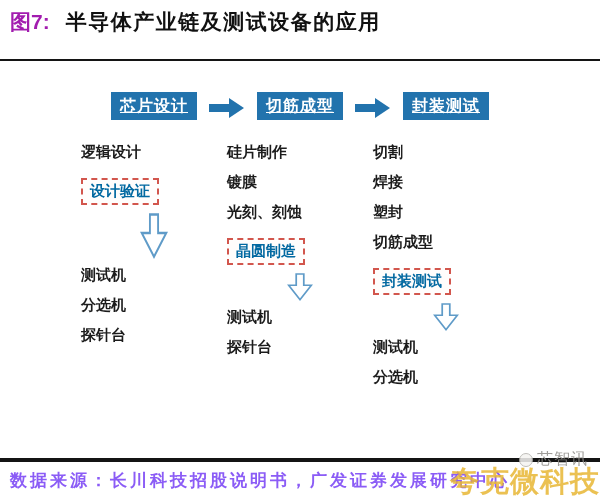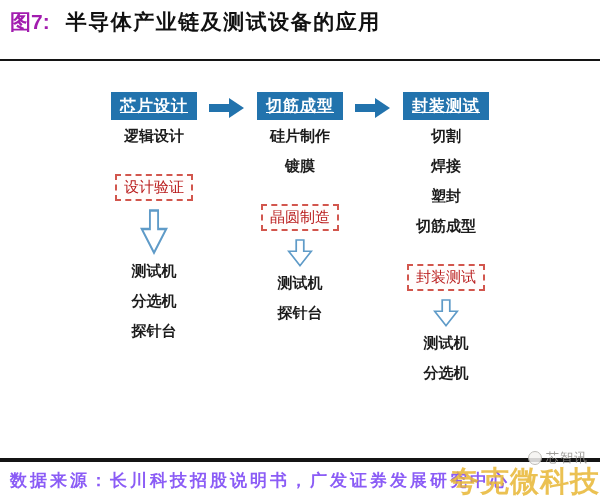--- a/index.html
+++ b/index.html
@@ -29,47 +29,47 @@
   .hdr-cell{width:146px;display:flex;justify-content:center;}
   .stage-box{
     background:#2273ad;color:#ffffff;
     font-size:16px;font-weight:bold;letter-spacing:1px;
     padding:5px 9px;line-height:18px;white-space:nowrap;text-decoration:underline;
   }
   .h-arrow{position:absolute;top:4px;}
   .h-arrow.a1{left:128px;}
   .h-arrow.a2{left:274px;}
   .cols{display:flex;width:438px;}
-  .col{width:146px;text-align:center;padding-top:8px;}
+  .col{width:146px;text-align:left;padding-top:24px;}
   .step,.equip{
     font-size:15px;font-weight:600;color:#1c1c1c;
     line-height:17px;margin-bottom:13px;white-space:nowrap;
   }
   .test-box{
     display:inline-block;
-    color:#b91c1c;font-size:15px;font-weight:normal;
+    color:#0369a1;font-size:15px;font-weight:bold;
     border:2px dashed #d2564d;
-    padding:3px 7px;margin:16px 0 6px 0;line-height:17px;white-space:nowrap;
+    padding:3px 7px;margin:4px 0 6px 0;line-height:17px;white-space:nowrap;
     background:#fffdfc;
   }
   .d-arrow{display:block;margin:2px auto 8px auto;}
   
   .footer-rule{
     position:absolute;top:458px;left:0;width:600px;height:4px;background:#141414;
   }
   .source-line{
     position:absolute;top:469px;left:10px;
     font-size:17px;font-weight:bold;letter-spacing:3px;color:#8b5cf6;
     white-space:nowrap;
   }
   
   .wm-logo{
     position:absolute;top:449px;right:12px;
     display:flex;align-items:center;gap:4px;
-    color:#8f8d89;font-size:13px;letter-spacing:1px;
+    color:#8f8d89;font-size:16px;letter-spacing:1px;
     font-family:"Liberation Sans","DejaVu Sans",sans-serif;
     opacity:.85;z-index:3;
   }
   .wm-logo .dot{
     width:14px;height:14px;border-radius:50%;
     border:1.5px solid #b3b1ac;background:#f5f4f2;
     box-sizing:border-box;
   }
   .wm-overlay{
     position:absolute;top:462px;right:0px;
@@ -118,20 +118,21 @@
             <path d="M8.5 1 H15.5 V13 H22.5 L12 28.5 L1.5 13 H8.5 Z" fill="#ffffff" stroke="#5f9bc8" stroke-width="1.6"></path>
           </svg>
         <div class="equip">测试机</div>
         <div class="equip">分选机</div>
         <div class="equip">探针台</div>
       </div>
 
       <div class="col">
         <div class="step">硅片制作</div>
         <div class="step">镀膜</div>
+        <div class="step">光刻、刻蚀</div>
         <div class="test-box">晶圆制造</div>
         <svg class="d-arrow" width="26" height="28" viewBox="0 0 24 30" preserveAspectRatio="none">
             <path d="M8.5 1 H15.5 V13 H22.5 L12 28.5 L1.5 13 H8.5 Z" fill="#ffffff" stroke="#5f9bc8" stroke-width="1.6"></path>
           </svg>
         <div class="equip">测试机</div>
         <div class="equip">探针台</div>
       </div>
 
       <div class="col">
         <div class="step">切割</div>

